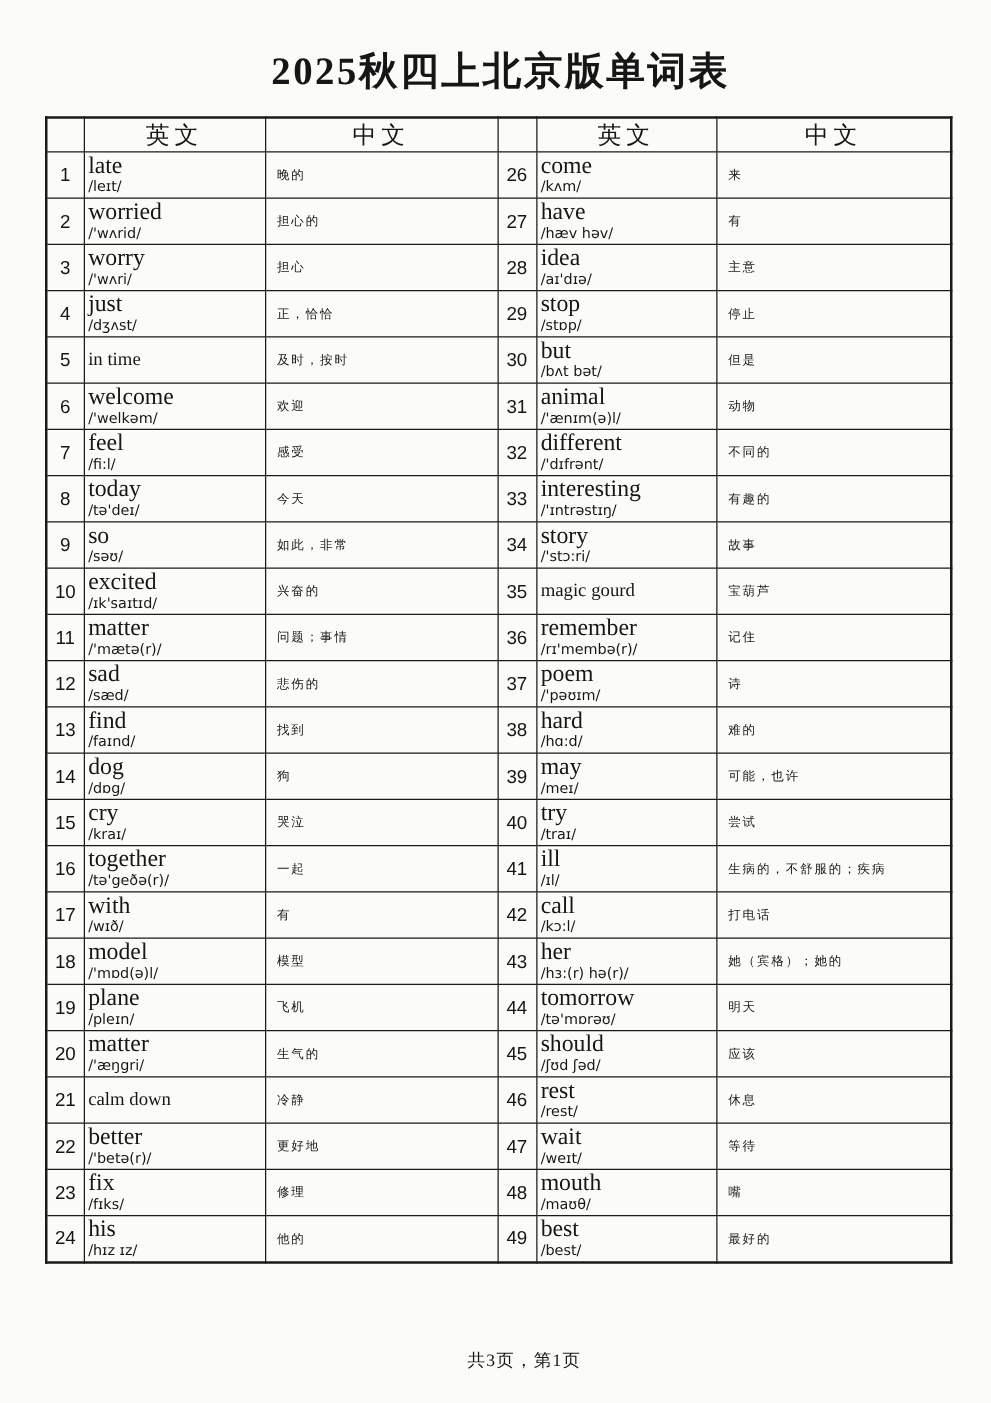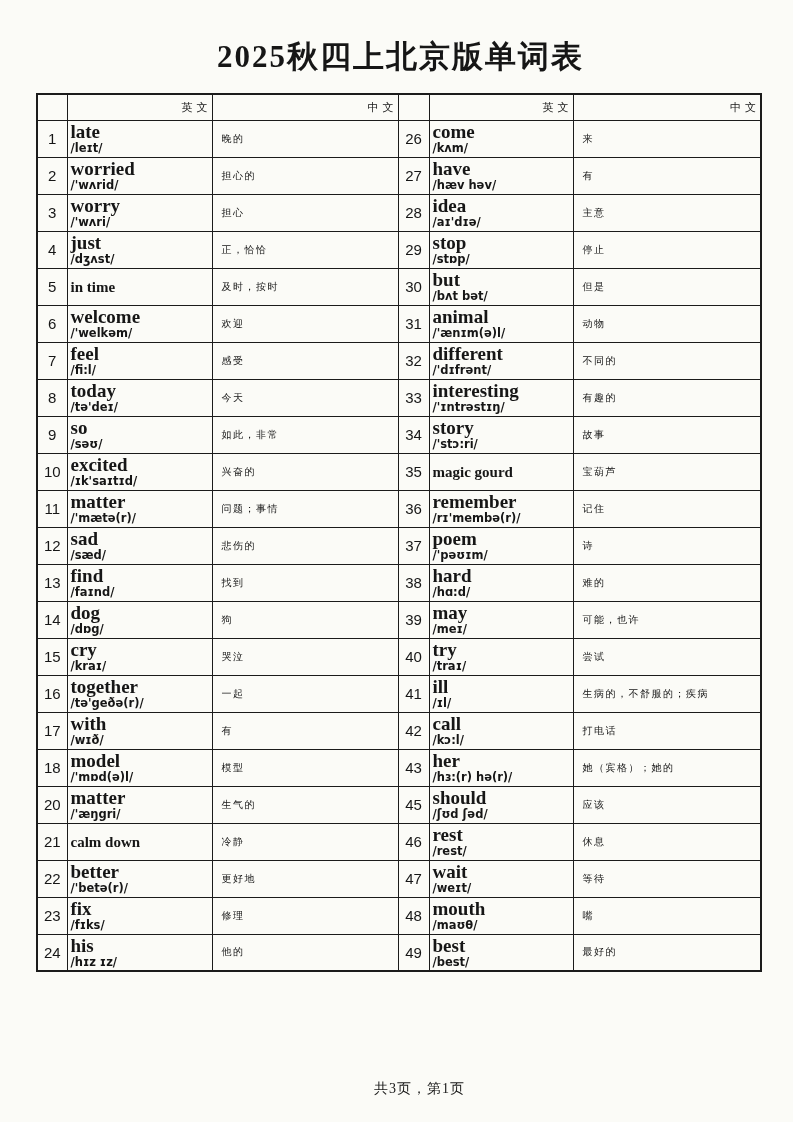--- a/index.html
+++ b/index.html
@@ -29,36 +29,35 @@
     border:2px solid #1b1b1b;
   }
   .vocab th,.vocab td{
     border:1px solid #1b1b1b;
     overflow:hidden;
     padding:0;
   }
   .vocab thead tr{height:26px;}
   .vocab th{
     font-weight:normal;
-    font-size:11px;
+    font-size:19px;
     letter-spacing:4px;
-    text-align:right;
+    text-align:center;
     vertical-align:middle;
   }
   .vocab tbody tr{height:37px;}
   td.num{
     text-align:center;
     vertical-align:middle;
     font-family:"Liberation Sans",sans-serif;
     font-size:15px;
   }
   td.wcell{
     vertical-align:top;
     padding-left:3px;
-    font-weight:bold;
   }
   td.wcell .word{
     font-size:19px;
     line-height:20px;
     margin-top:1px;
     white-space:nowrap;
   }
   td.wcell .phon{
     font-family:"DejaVu Sans",sans-serif;
     font-size:11.5px;
@@ -356,20 +355,34 @@
         </td>
         <td class="meaning">模型</td>
         <td class="num">43</td>
         <td class="wcell">
           <div class="word">her</div>
           <div class="phon">/hɜ:(r) hə(r)/</div>
         </td>
         <td class="meaning">她（宾格）；她的</td>
       </tr>
       <tr>
+        <td class="num">19</td>
+        <td class="wcell">
+          <div class="word">plane</div>
+          <div class="phon">/pleɪn/</div>
+        </td>
+        <td class="meaning">飞机</td>
+        <td class="num">44</td>
+        <td class="wcell">
+          <div class="word">tomorrow</div>
+          <div class="phon">/tə'mɒrəʊ/</div>
+        </td>
+        <td class="meaning">明天</td>
+      </tr>
+      <tr>
         <td class="num">20</td>
         <td class="wcell">
           <div class="word">matter</div>
           <div class="phon">/'æŋgri/</div>
         </td>
         <td class="meaning">生气的</td>
         <td class="num">45</td>
         <td class="wcell">
           <div class="word">should</div>
           <div class="phon">/ʃʊd ʃəd/</div>

